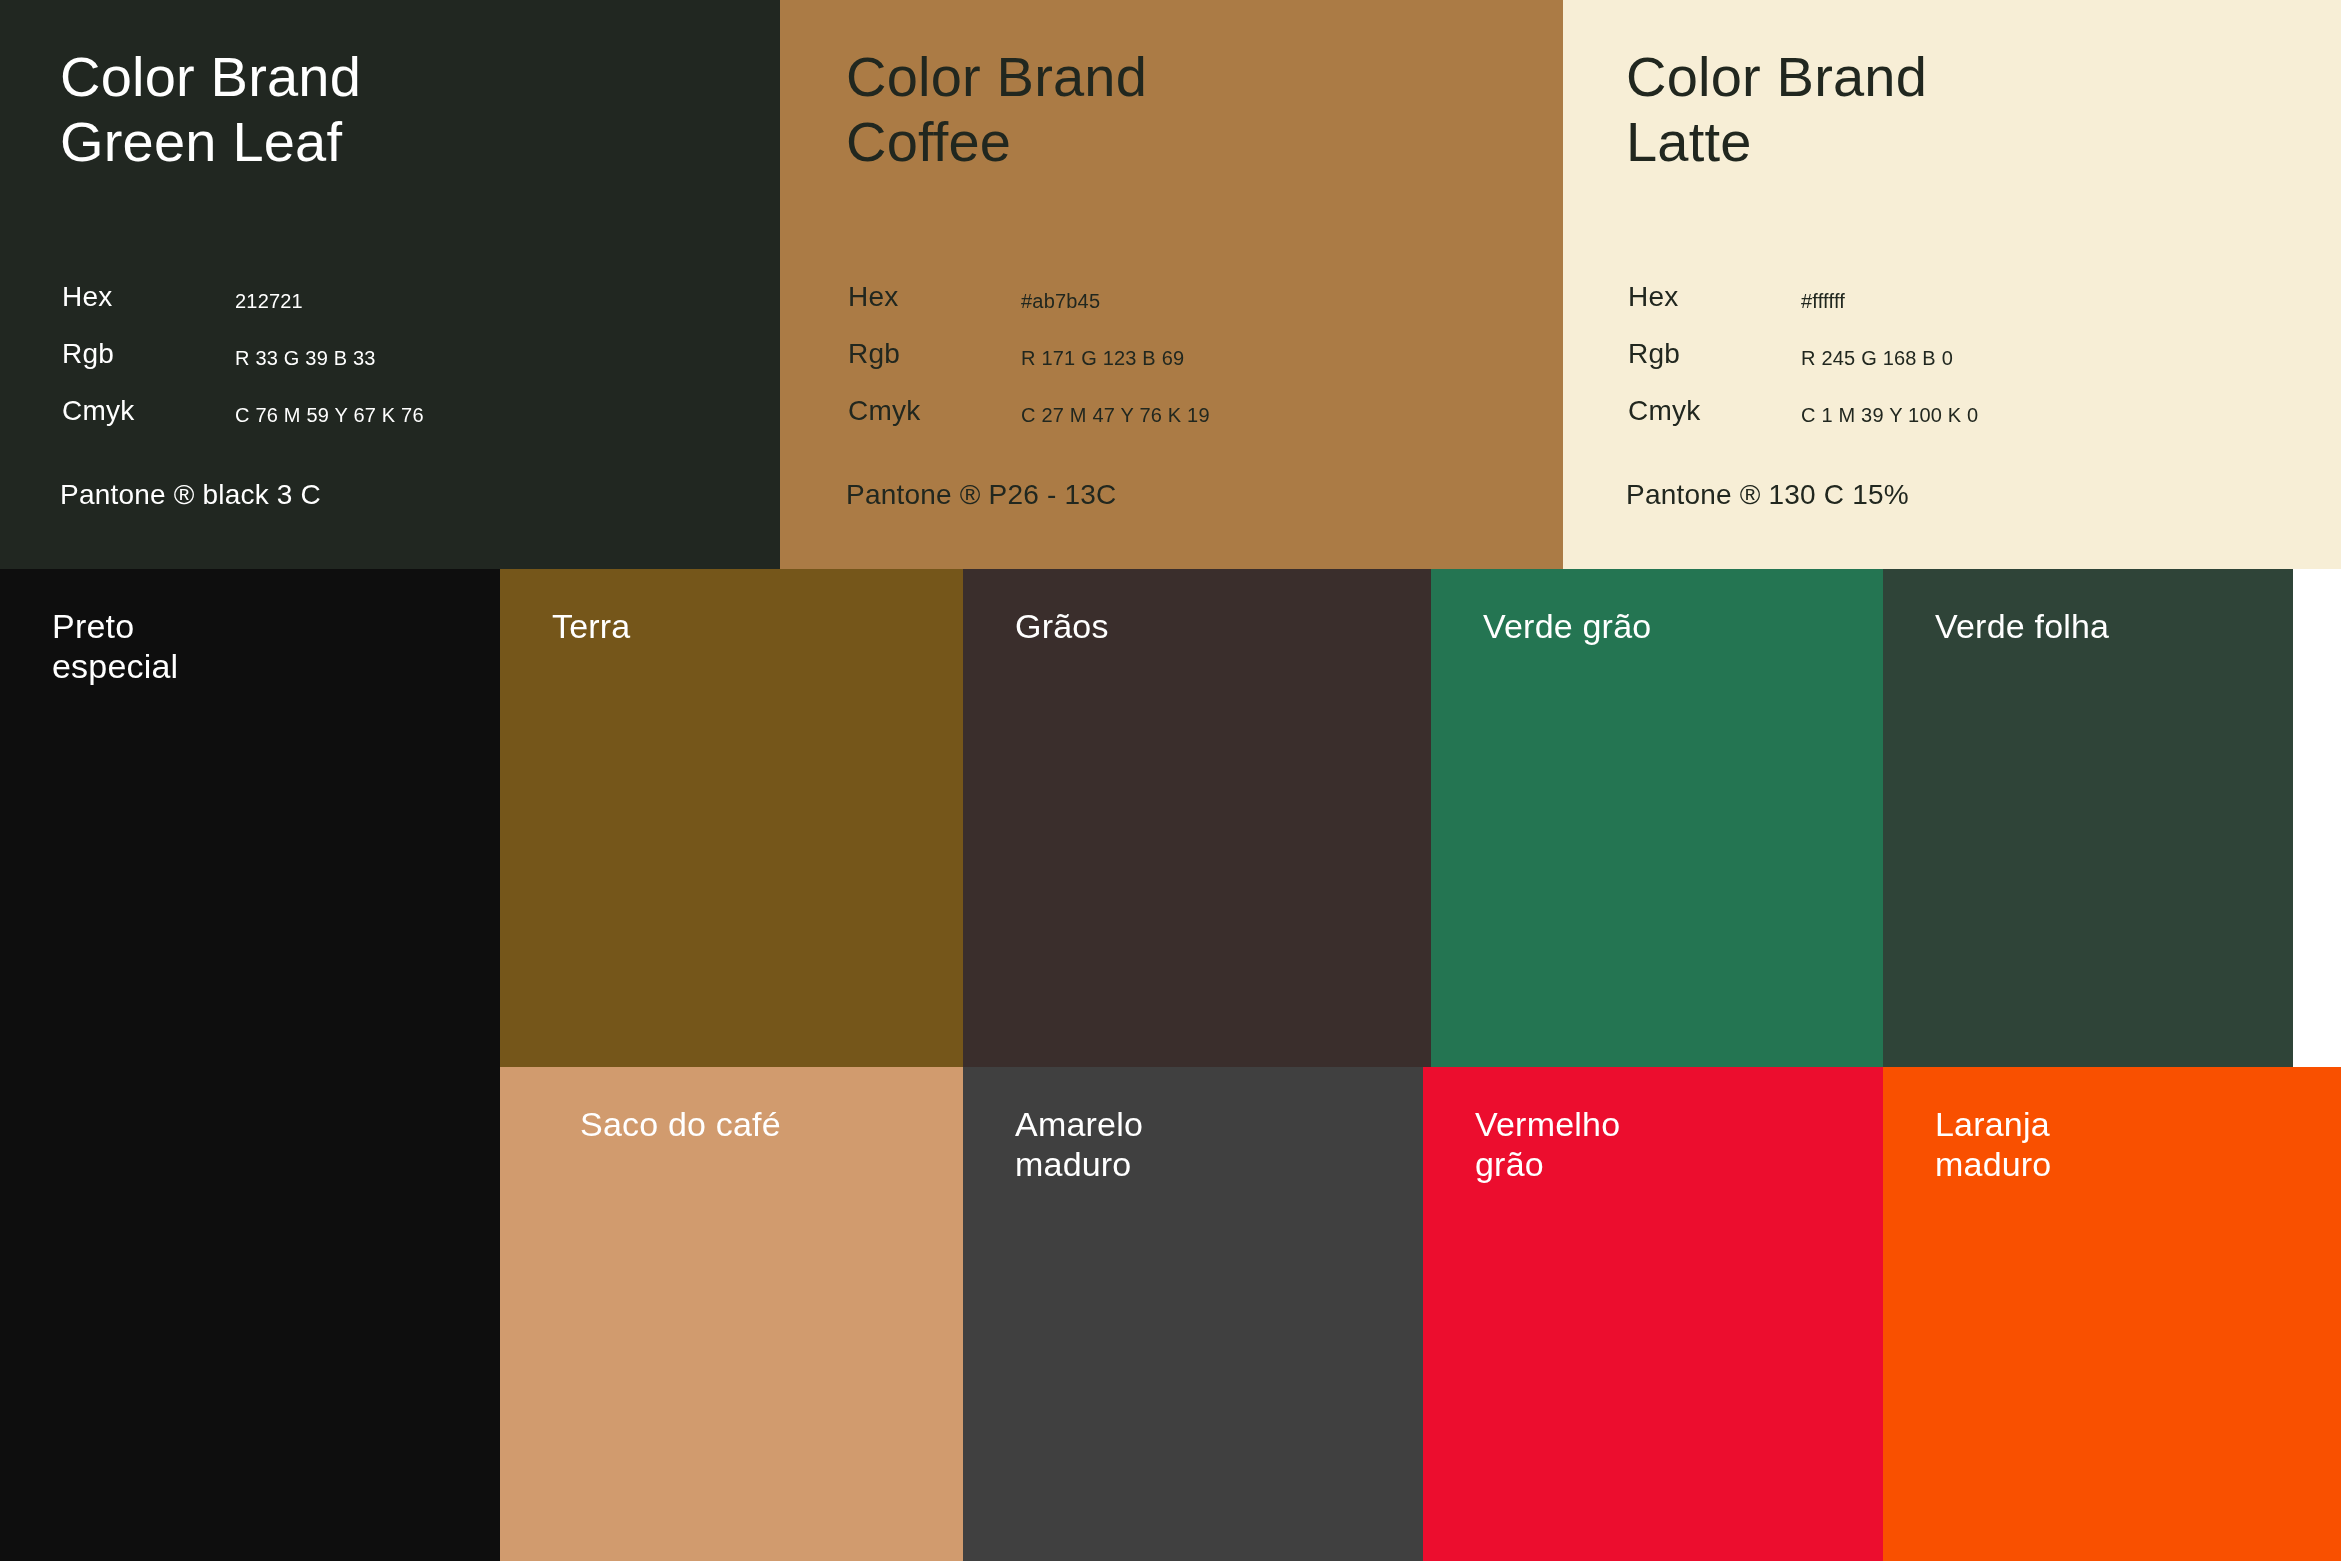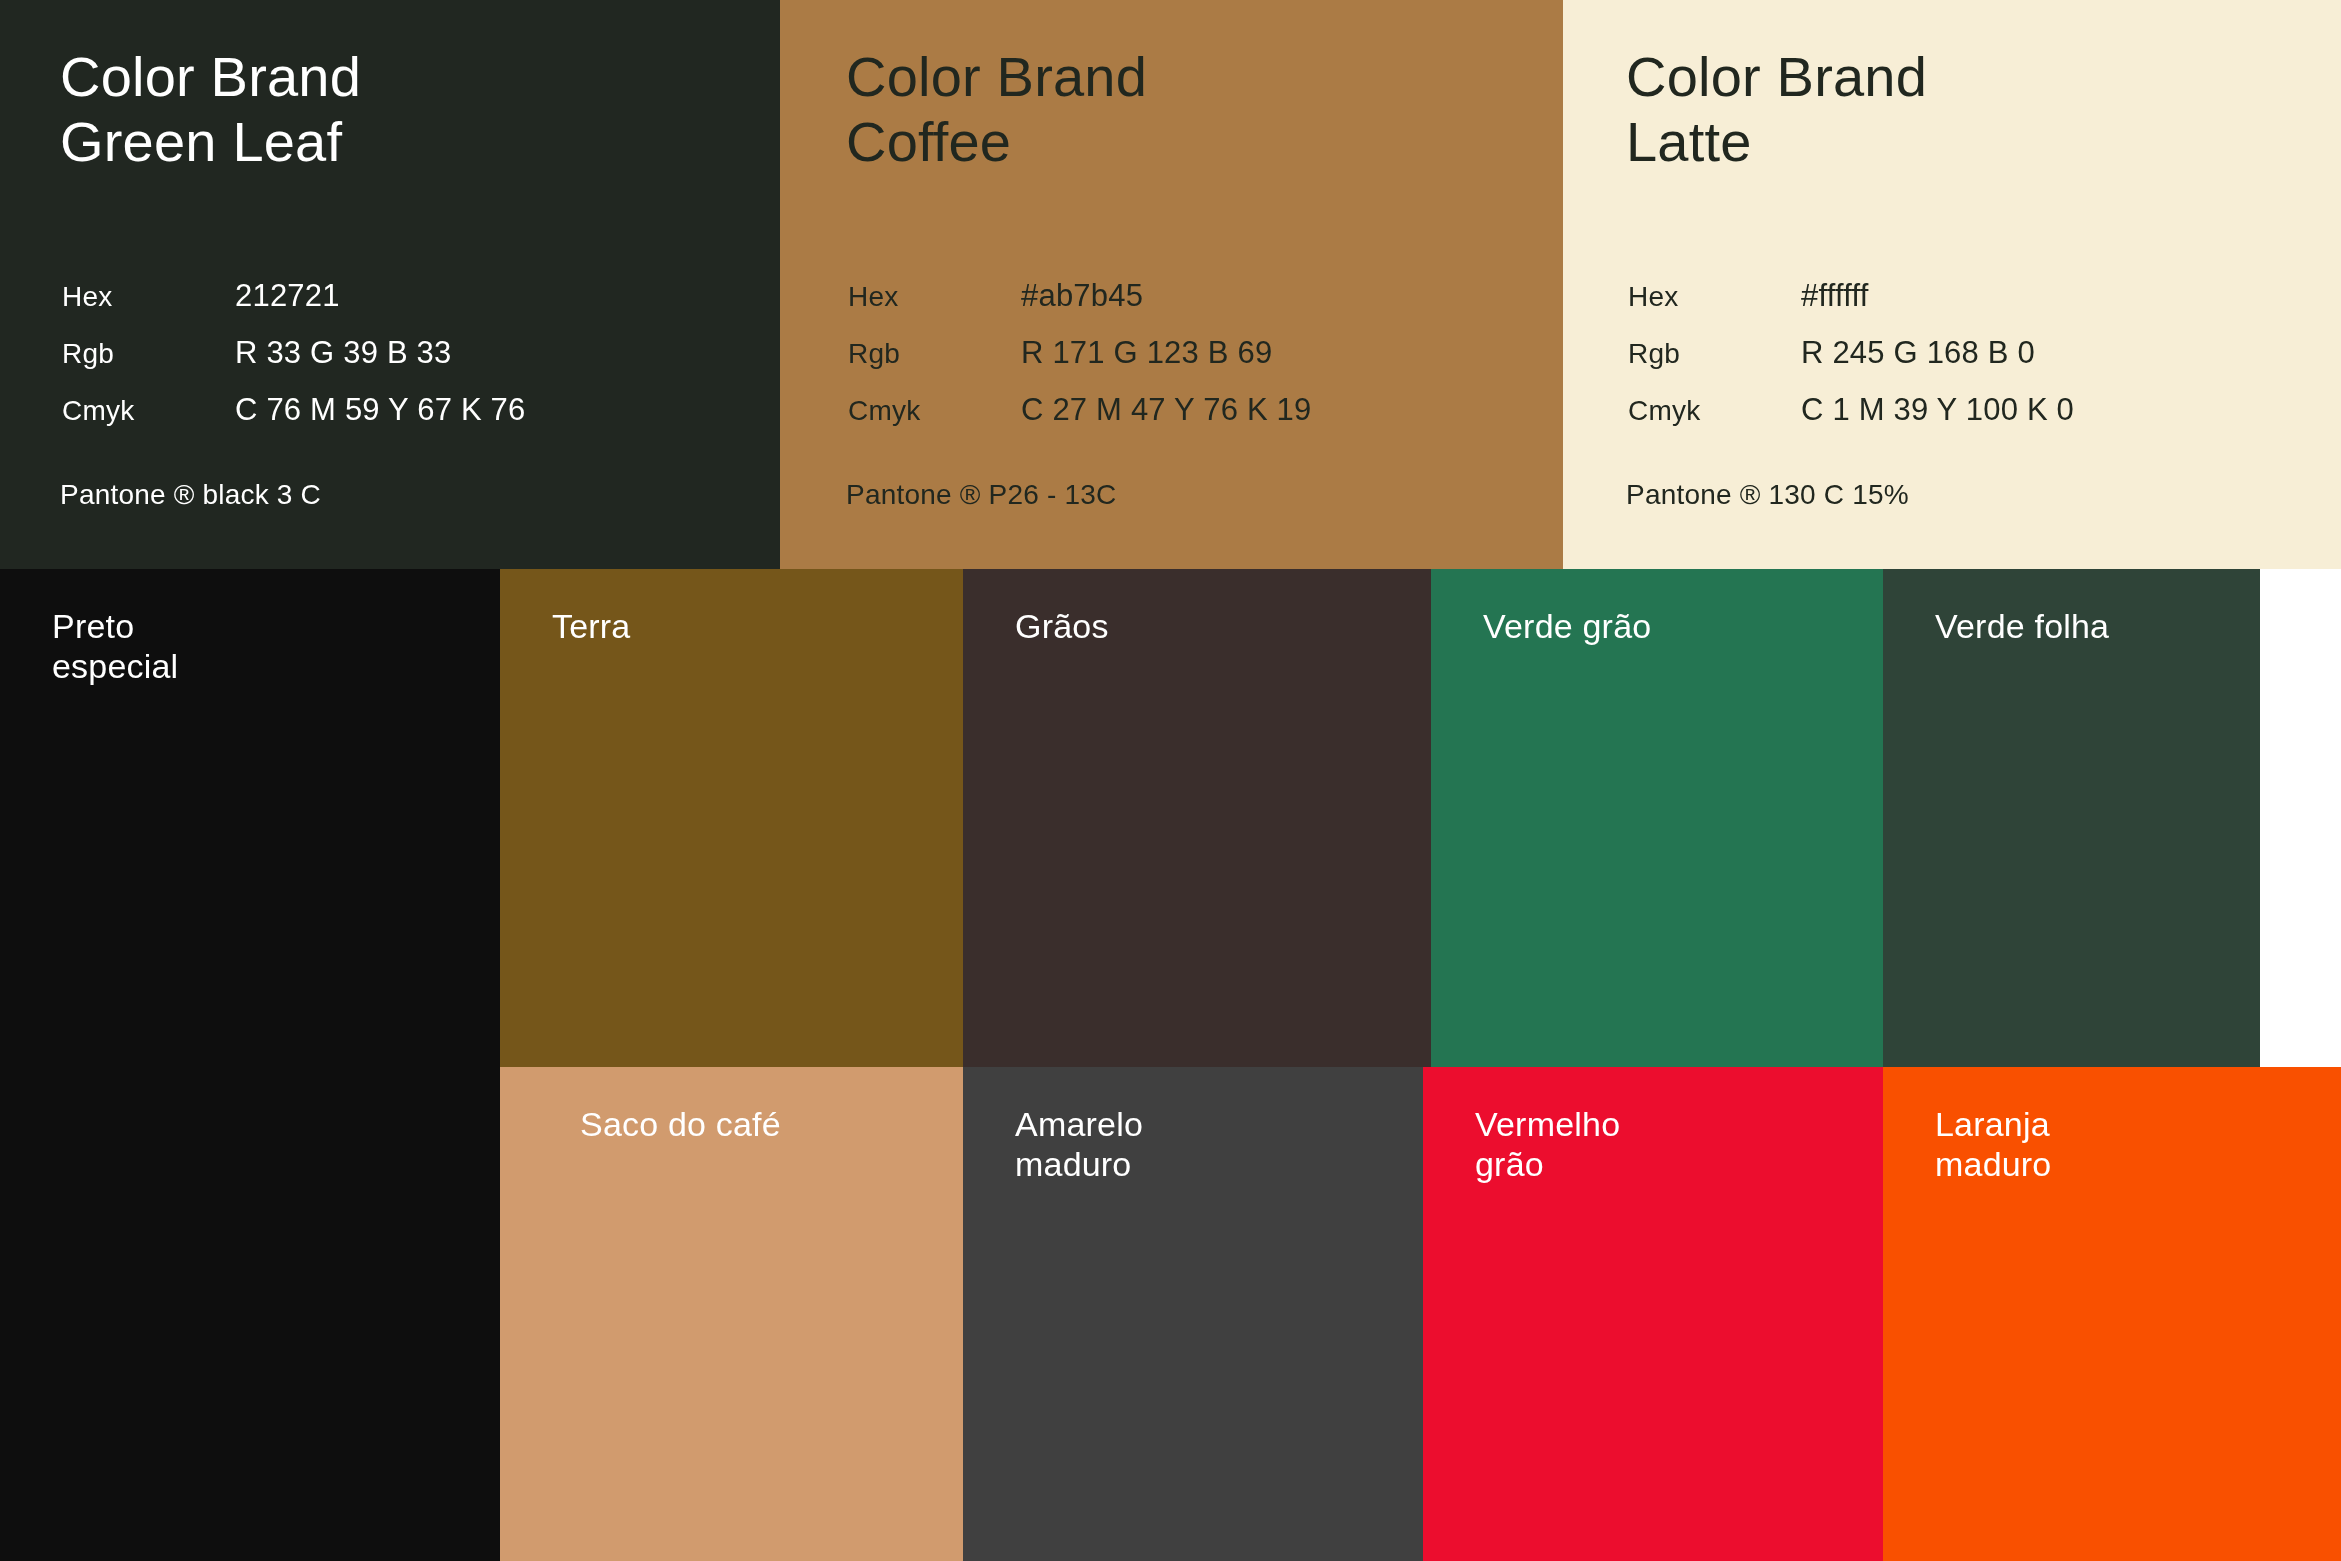--- a/index.html
+++ b/index.html
@@ -24,21 +24,21 @@
     letter-spacing:0.2px; white-space:pre-line;
   }
   .brand-panel.p1 .brand-title { left:66px; }
   .brand-panel.p2 .brand-title { left:63px; }
 
   .spec-table { position:absolute; left:62px; top:254px; }
   .brand-panel.p1 .spec-table { left:68px; }
   .brand-panel.p2 .spec-table { left:65px; }
   .spec-row { display:flex; align-items:flex-end; height:57px; }
   .spec-key { width:173px; font-size:28px; line-height:1; letter-spacing:0.2px; }
-  .spec-val { font-size:31px; line-height:1; letter-spacing:0.2px; }
+  .spec-val { font-size:20px; line-height:1; letter-spacing:0.2px; }
 
   .pantone {
     position:absolute; left:60px; top:479px;
     font-size:28px; letter-spacing:0.2px;
   }
   .brand-panel.p1 .pantone { left:66px; }
   .brand-panel.p2 .pantone { left:63px; }
 
   
   .swatch-area { position:absolute; left:0; top:569px; width:2342px; height:992px; }
@@ -125,21 +125,21 @@
       </div>
       <div class="swatch" style="left: 500px; top: 0px; width: 463px; height: 498px; background: rgb(117, 86, 26);">
         <div class="swatch-label" style="color: rgb(255, 255, 255);">Terra</div>
       </div>
       <div class="swatch" style="left: 963px; top: 0px; width: 468px; height: 498px; background: rgb(58, 46, 44);">
         <div class="swatch-label" style="color: rgb(255, 255, 255);">Grãos</div>
       </div>
       <div class="swatch" style="left: 1431px; top: 0px; width: 452px; height: 498px; background: rgb(36, 117, 82);">
         <div class="swatch-label" style="color: rgb(255, 255, 255);">Verde grão</div>
       </div>
-      <div class="swatch" style="left: 1883px; top: 0px; width: 377px; height: 498px; background: rgb(47, 68, 56);">
+      <div class="swatch" style="left: 1883px; top: 0px; width: 410px; height: 498px; background: rgb(47, 68, 56);">
         <div class="swatch-label" style="color: rgb(255, 255, 255);">Verde folha</div>
       </div>
       <div class="swatch" style="left: 500px; top: 498px; width: 463px; height: 495px; background: rgb(209, 155, 110);">
         <div class="swatch-label" style="color: rgb(255, 255, 255); margin-left: 28px;">Saco do café</div>
       </div>
       <div class="swatch" style="left: 963px; top: 498px; width: 460px; height: 495px; background: #404040;">
         <div class="swatch-label" style="color: rgb(255, 255, 255);">Amarelo
 maduro</div>
       </div>
       <div class="swatch" style="left: 1423px; top: 498px; width: 460px; height: 495px; background: rgb(236, 13, 46);">

